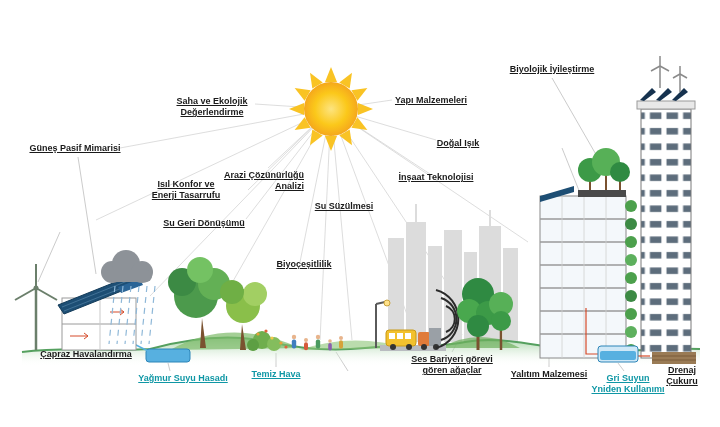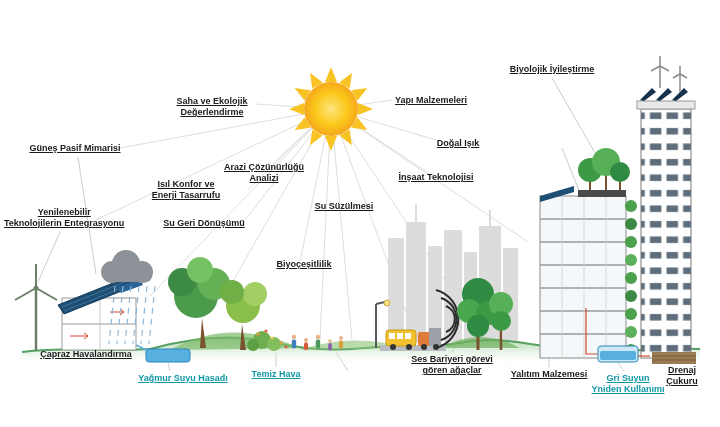--- a/index.html
+++ b/index.html
@@ -11,21 +11,21 @@
     font-size:9px;
     font-weight:bold;
     line-height:1.25;
     color:#1a1a1a;
     white-space:pre-line;
     text-align:center;
     transform:translateX(-50%);
     text-decoration:underline;
   }
   .lbl.teal { color:#0f97a5; }
-  .lbl.leftalign { transform:none; text-align:center; }
+  .lbl.leftalign { transform:none; text-align:right;margin-top:8px; }
 </style>
 </head>
 <body>
 
 <div class="stage">
 
   <svg width="720" height="427" viewBox="0 0 720 427">
     <defs>
       <linearGradient id="groundGrad" x1="0" y1="0" x2="0" y2="1">
         <stop offset="0" stop-color="#8fc98f" stop-opacity="0.85"></stop>
@@ -315,22 +315,20 @@
       <circle r="27" fill="url(#sunGrad)"></circle>
     </g>
   </svg>
 
   <div class="lbl" style="left:75px;top:143px">Güneş Pasif Mimarisi</div>
   <div class="lbl" style="left:212px;top:96px">Saha ve Ekolojik
 Değerlendirme</div>
   <div class="lbl" style="left:186px;top:179px">Isıl Konfor ve
 Enerji Tasarrufu</div>
   <div class="lbl" style="left:204px;top:218px">Su Geri Dönüşümü</div>
-  <div class="lbl leftalign" style="left:4px;top:207px">Yenilenebilir
-Teknolojilerin Entegrasyonu</div>
   <div class="lbl leftalign" style="left:224px;top:162px">Arazi Çözünürlüğü
 Analizi</div>
   <div class="lbl" style="left:344px;top:201px">Su Süzülmesi</div>
   <div class="lbl" style="left:304px;top:259px">Biyoçeşitlilik</div>
   <div class="lbl" style="left:431px;top:95px">Yapı Malzemeleri</div>
   <div class="lbl" style="left:458px;top:138px">Doğal Işık</div>
   <div class="lbl" style="left:436px;top:172px">İnşaat Teknolojisi</div>
   <div class="lbl" style="left:552px;top:64px">Biyolojik İyileştirme</div>
 
   <div class="lbl" style="left:86px;top:349px">Çapraz Havalandırma</div>

